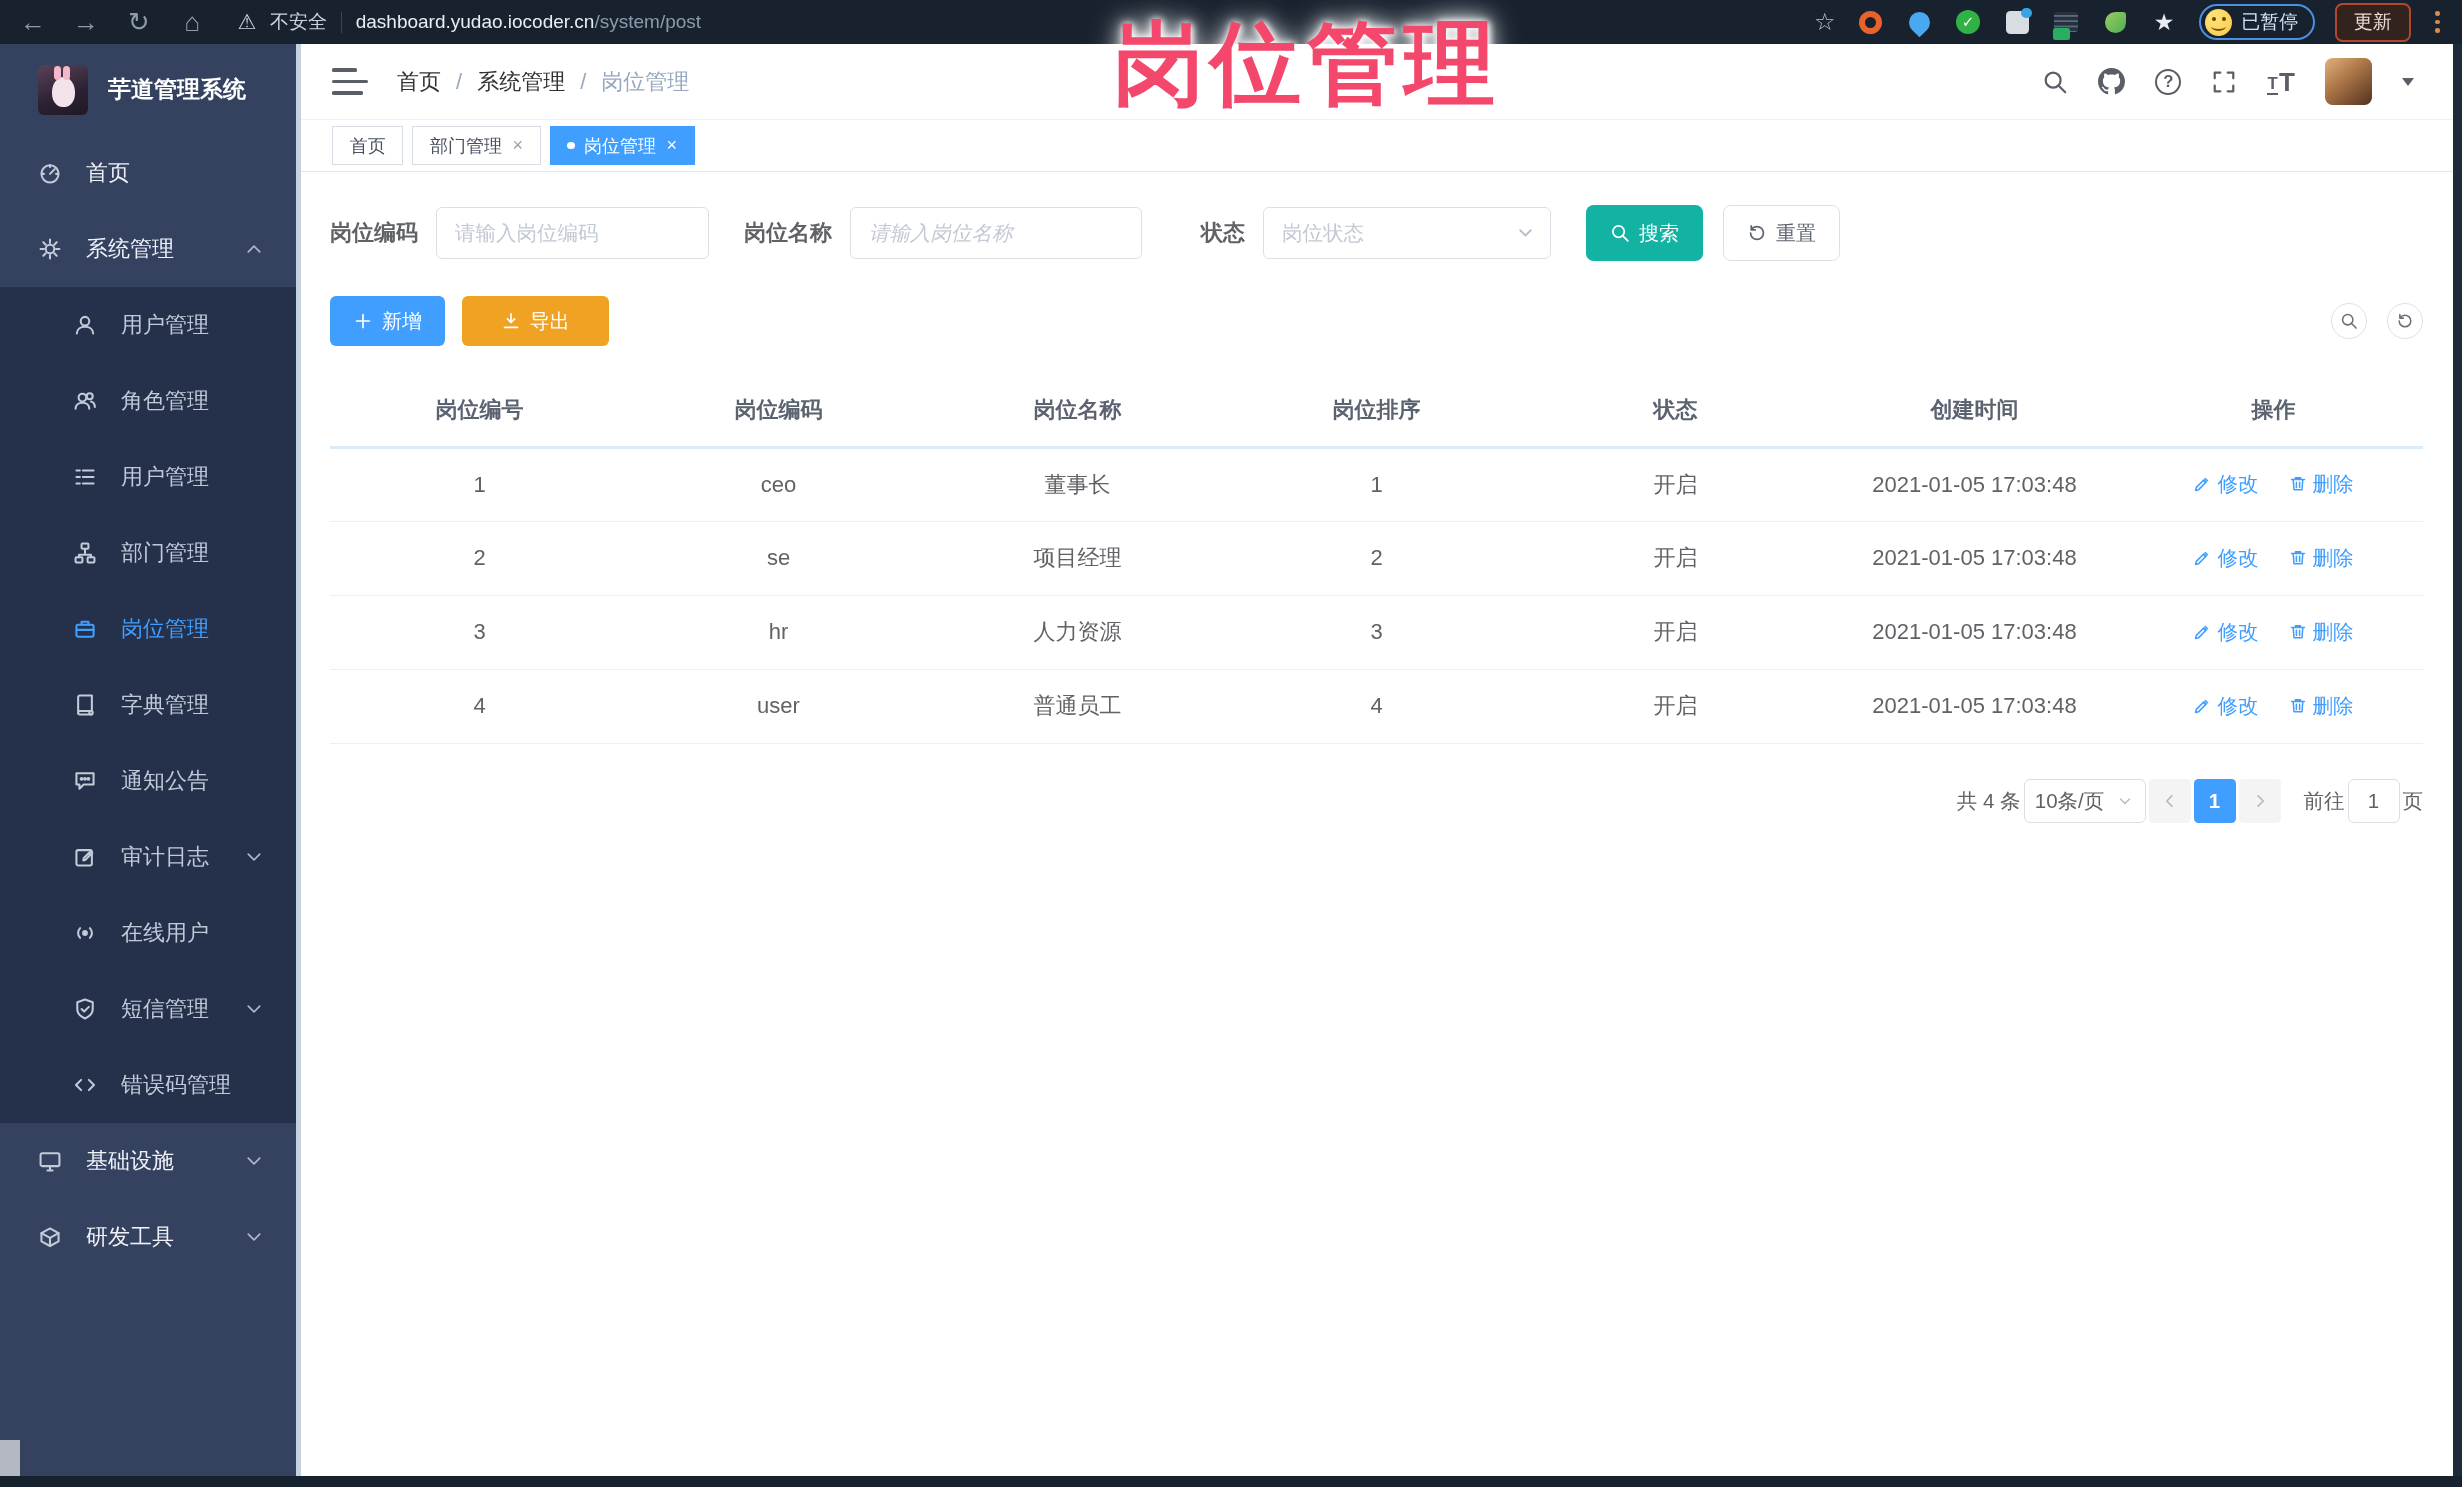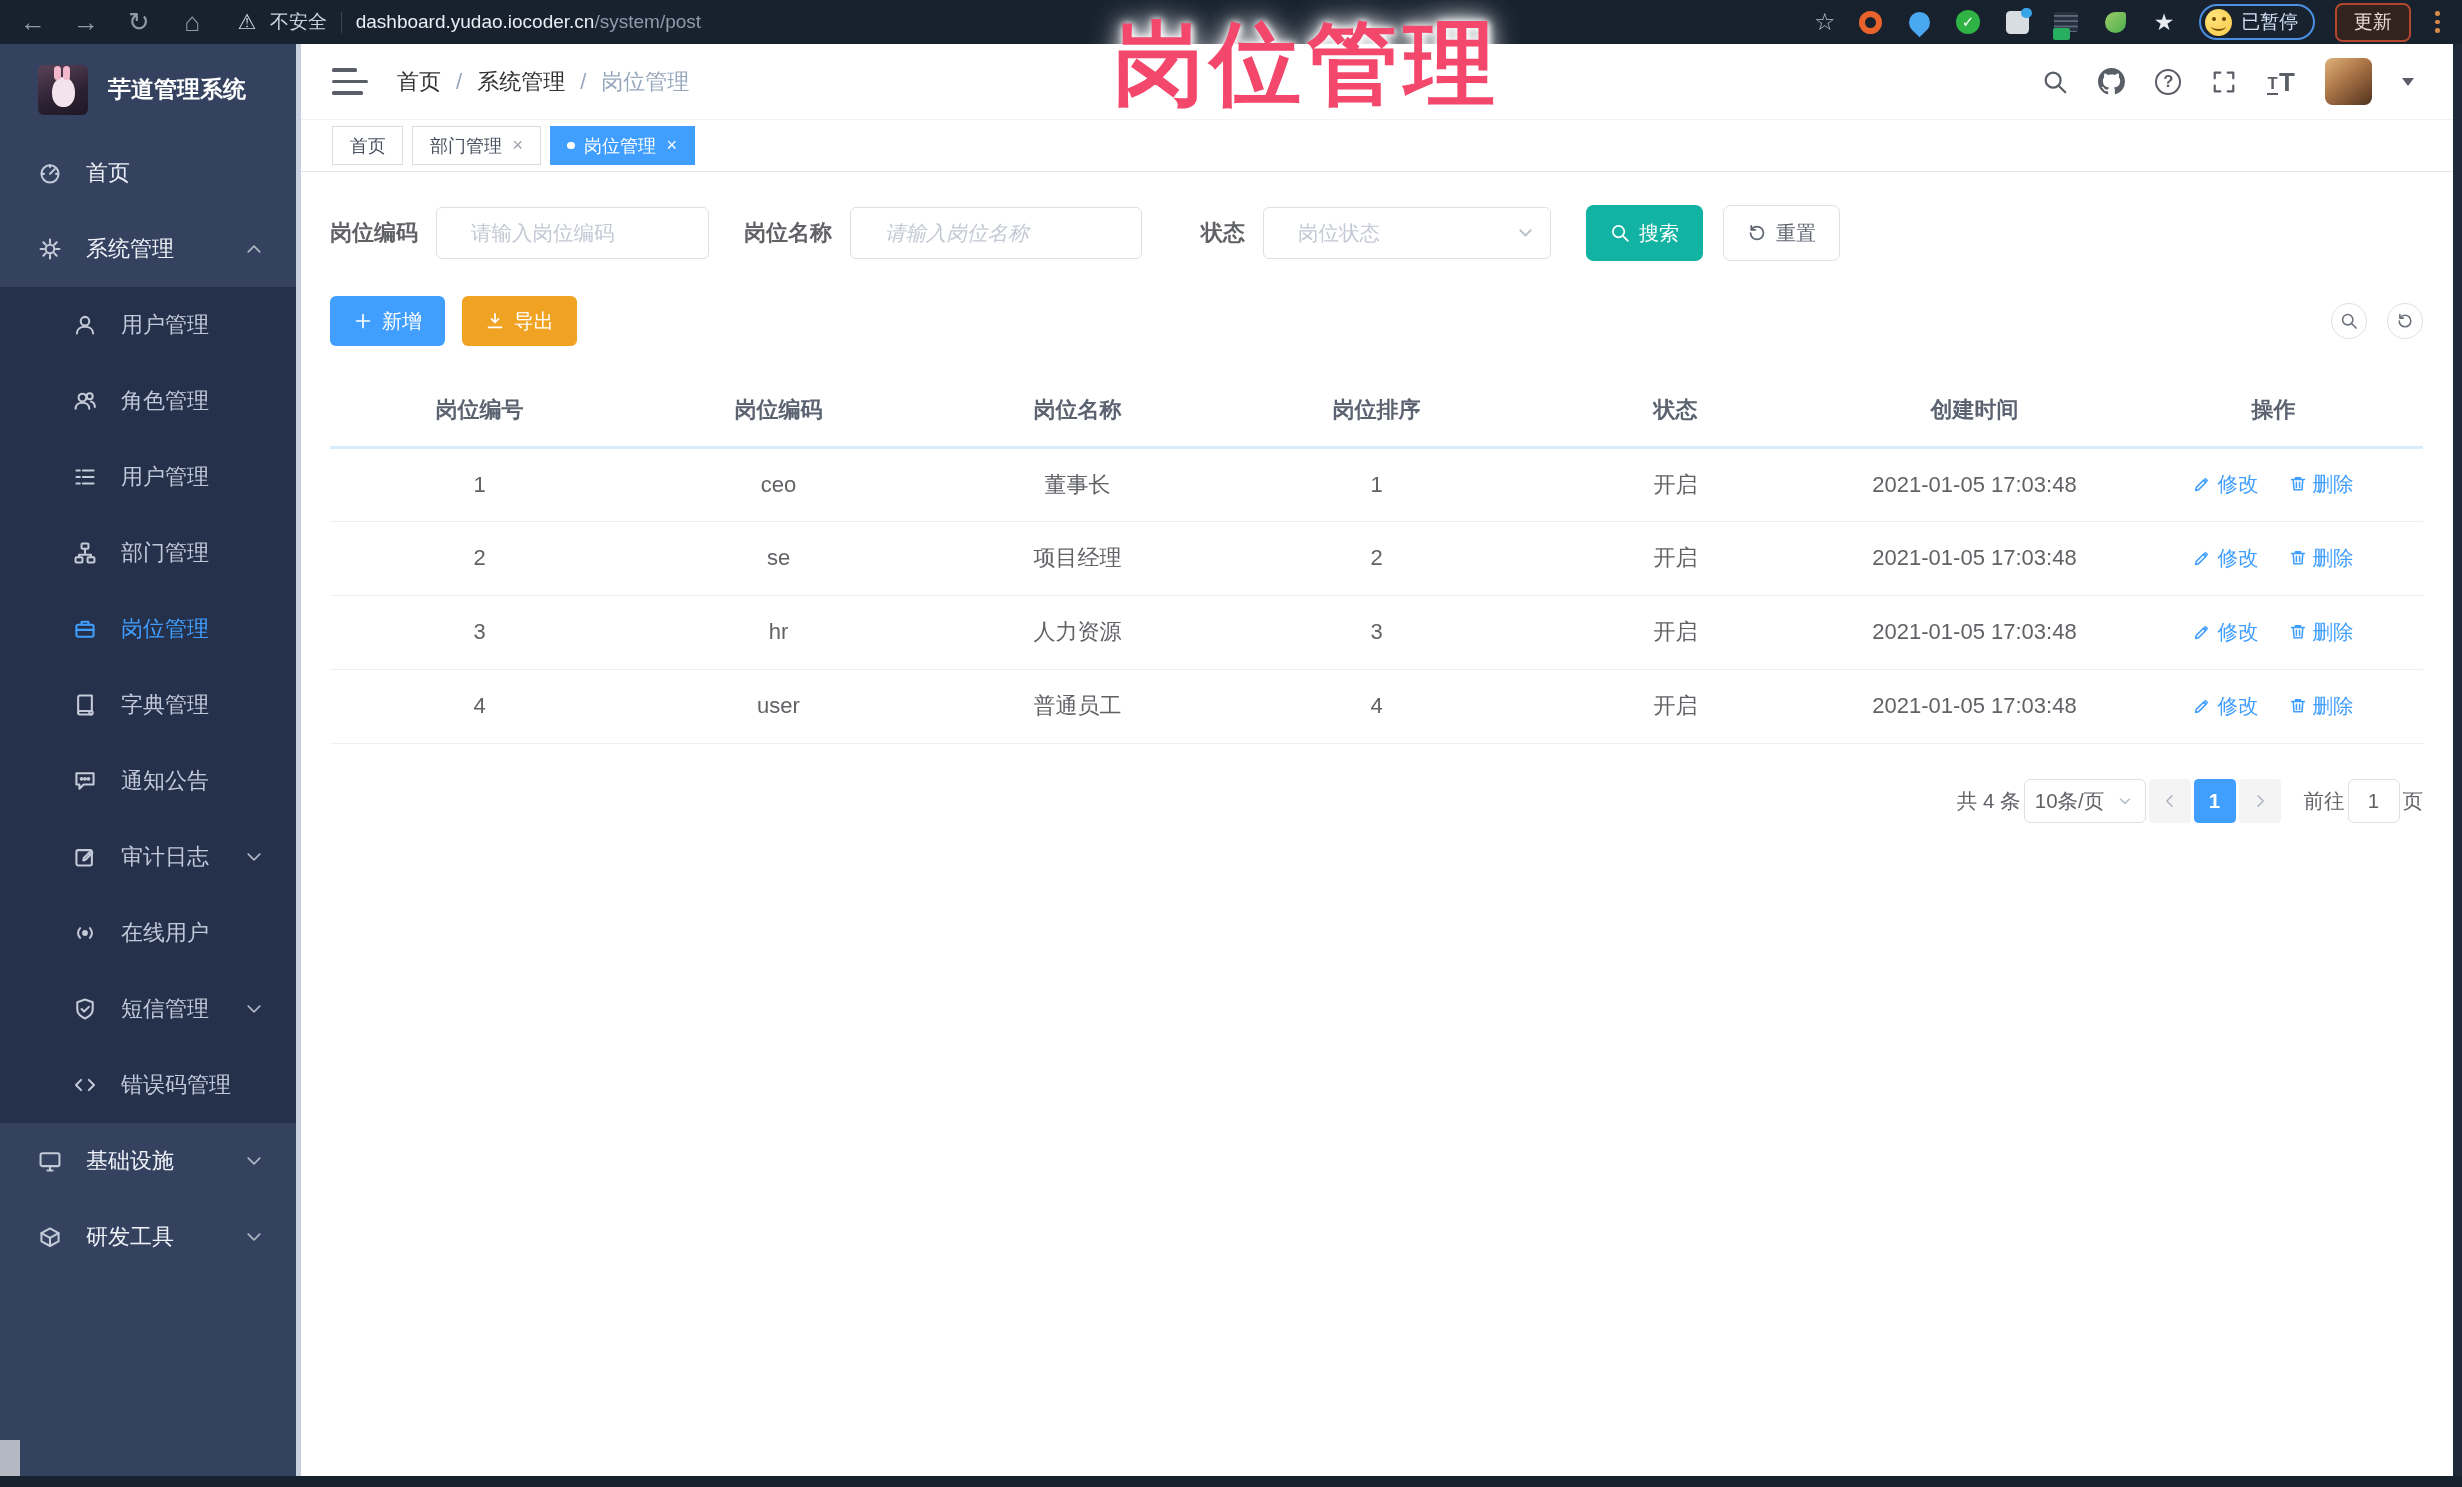--- a/index.html
+++ b/index.html
@@ -97,34 +97,34 @@
   .tab .dot { width:7.6px; height:7.6px; border-radius:50%; background:#fff; display:none; }
   .tab.active { background:#409eff; border-color:#409eff; color:#fff; }
   .tab.active .dot { display:block; }
   .tab .x { font-size:18px; color:#9aa0aa; margin-left:1.5px; }
   .tab.active .x { color:#fff; }
 
   
   .content { flex:1; padding:33px 30px 0 30px; }
   .filter-row { display:flex; align-items:center; }
   .flabel { font-size:22px; font-weight:bold; color:#606266; margin-right:18px; white-space:nowrap; }
-  .inp { height:52px; border:1.5px solid #dcdfe6; border-radius:6px; padding:0 34px; font-size:20.5px; color:#606266;
+  .inp { height:52px; border:1.5px solid #dcdfe6; border-radius:6px; padding:0 18px; font-size:20.5px; color:#606266;
     outline:none; background:#fff; }
   .inp::placeholder { color:#c3c9d4; }
   .w1 { width:273px; margin-right:35px; }
   .w2 { width:292px; margin-right:59px;font-style:italic; }
   .selwrap { position:relative; width:288px; margin-right:35px; }
   .selwrap .inp { width:100%; padding-right:49px; }
   .selwrap .sel-chev { position:absolute; right:15px; top:15px; color:#b8bfca; }
   .btn { display:flex; align-items:center; gap:9px; border:none; border-radius:7.6px; font-size:20px; cursor:pointer; }
   .btn-search { height:56px; padding:0 24px; background:#12b3a2; color:#fff; }
   .btn-reset { height:56px; padding:8px 23px; background:#fff; border:1.5px solid #dcdfe6; color:#5f6570; margin-left:20px; }
   .action-row { margin-top:35px; display:flex; align-items:center; }
   .btn-add { height:50px; padding:0 23px; background:#409eff; color:#fff; border-radius:6px; font-size:20px; }
-  .btn-export { height:50px; padding:0 23px; background:#f0a322; color:#fff; border-radius:6px; font-size:20px; margin-left:16.7px; }
+  .btn-export { height:50px; padding:0 39px; background:#f0a322; color:#fff; border-radius:6px; font-size:20px; margin-left:16.7px; }
   .row-right { margin-left:auto; display:flex; gap:20px; }
   .circle-btn { width:36px; height:36px; border-radius:50%; border:1.5px solid #dde0e6; background:#fff;
     display:flex; align-items:center; justify-content:center; color:#6a7078; cursor:pointer; }
 
   
   table.post-table { margin-top:29px; width:100%; border-collapse:collapse; table-layout:fixed; }
   .post-table th { height:72px; font-size:22px; font-weight:bold; color:#5b6270; text-align:center;
     border-bottom:3px solid #d9ecfb; }
   .post-table td { height:74px; font-size:22px; color:#606266; text-align:center; border-bottom:1.5px solid #eceff5; }
   .op-link { color:#409eff; display:inline-flex; align-items:center; gap:6px; font-size:20.5px;

